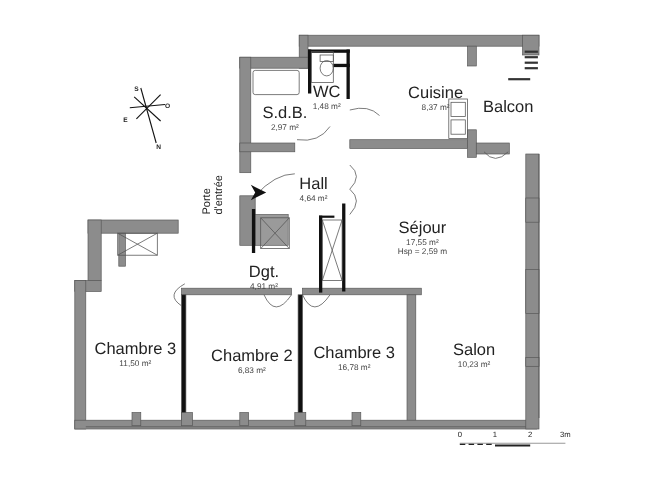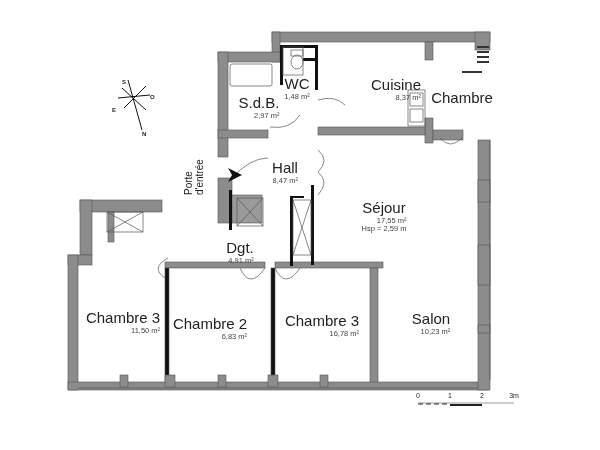--- a/index.html
+++ b/index.html
@@ -1,20 +1,20 @@
 <!DOCTYPE html>
 <html><head>
 <meta charset="utf-8">
 <style>
   html,body{margin:0;padding:0;background:#fff;}
   body{width:600px;height:450px;position:relative;overflow:hidden;font-family:"Liberation Sans",sans-serif;color:#222;}
   #plan{position:absolute;left:0;top:0;}
   .lbl{position:absolute;text-align:center;white-space:nowrap;transform:translateX(-50%);line-height:1.1;}
   .lbl .n{font-size:15px;color:#222;}
-  .lbl .a{font-size:7.5px;color:#444;text-align:right;}
+  .lbl .a{font-size:7.5px;color:#444;}
   .porte{position:absolute;left:180px;top:162px;font-size:10px;transform:rotate(-90deg);transform-origin:left top;white-space:nowrap;line-height:1.05;}
   .compass-l{position:absolute;font-size:6px;font-weight:bold;color:#222;}
   .scale-t{position:absolute;font-size:7px;color:#222;transform:translateX(-50%);}
 </style>
 </head>
 <body>
 
 <svg id="plan" width="600" height="450" viewBox="0 0 600 450">
   <g fill="#8c8c8c" stroke="#555" stroke-width="0.6">
 
@@ -134,40 +134,40 @@
     </div>
   <div class="lbl" style="left:297px;top:76px">
       <div class="n">WC</div>
       <div class="a">1,48 m²</div>
     </div>
   <div class="lbl" style="left:259px;top:95px">
       <div class="n">S.d.B.</div>
       <div class="a">2,97 m²</div>
     </div>
   <div class="lbl" style="left:462px;top:90px">
-      <div class="n">Chambre</div>
+      <div class="n">Balcon</div>
     </div>
   <div class="lbl" style="left:285px;top:160px">
       <div class="n">Hall</div>
-      <div class="a">8,47 m²</div>
+      <div class="a">4,64 m²</div>
     </div>
   <div class="lbl" style="left:384px;top:200px">
       <div class="n">Séjour</div>
       <div class="a">17,55 m²</div>
       <div class="a">Hsp = 2,59 m</div>
     </div>
   <div class="lbl" style="left:240px;top:240px">
       <div class="n">Dgt.</div>
       <div class="a">4,91 m²</div>
     </div>
   <div class="lbl" style="left:123px;top:310px">
       <div class="n">Chambre 3</div>
       <div class="a">11,50 m²</div>
     </div>
-  <div class="lbl" style="left:210px;top:316px">
+  <div class="lbl" style="left:229px;top:316px">
       <div class="n">Chambre 2</div>
       <div class="a">6,83 m²</div>
     </div>
   <div class="lbl" style="left:322px;top:313px">
       <div class="n">Chambre 3</div>
       <div class="a">16,78 m²</div>
     </div>
   <div class="lbl" style="left:431px;top:311px">
       <div class="n">Salon</div>
       <div class="a">10,23 m²</div>

